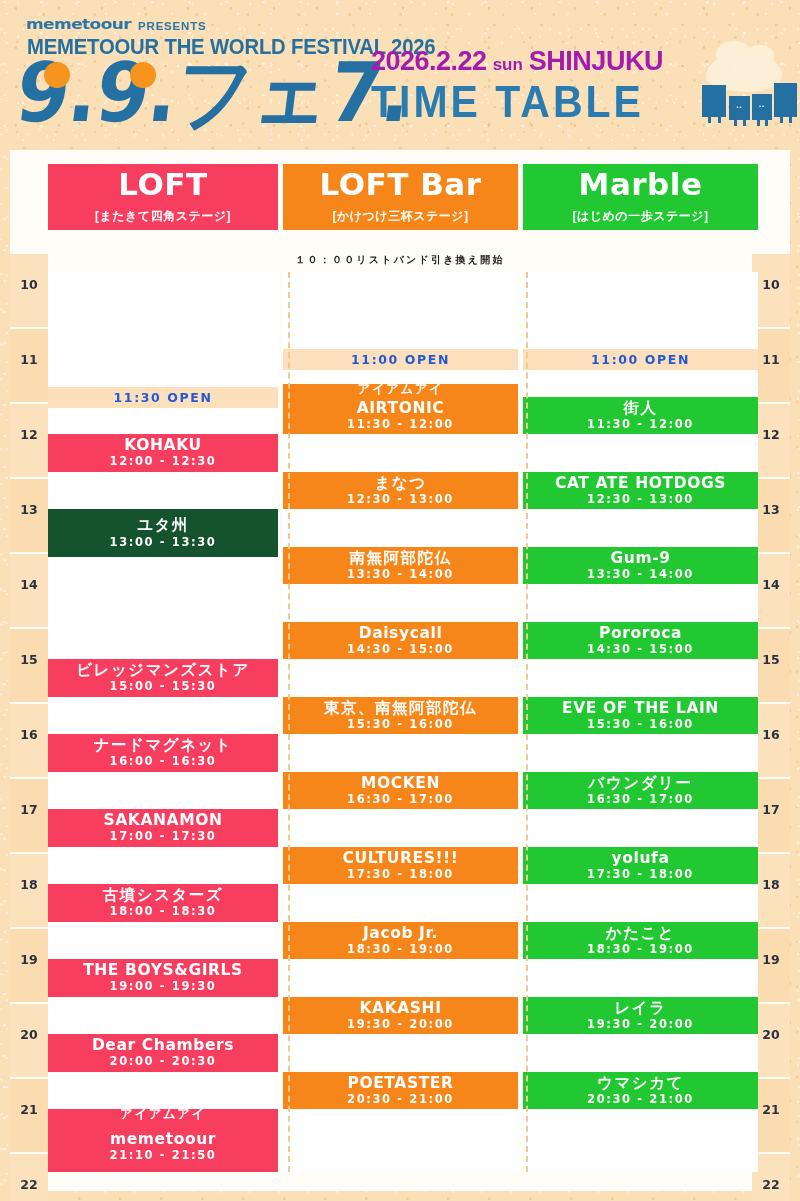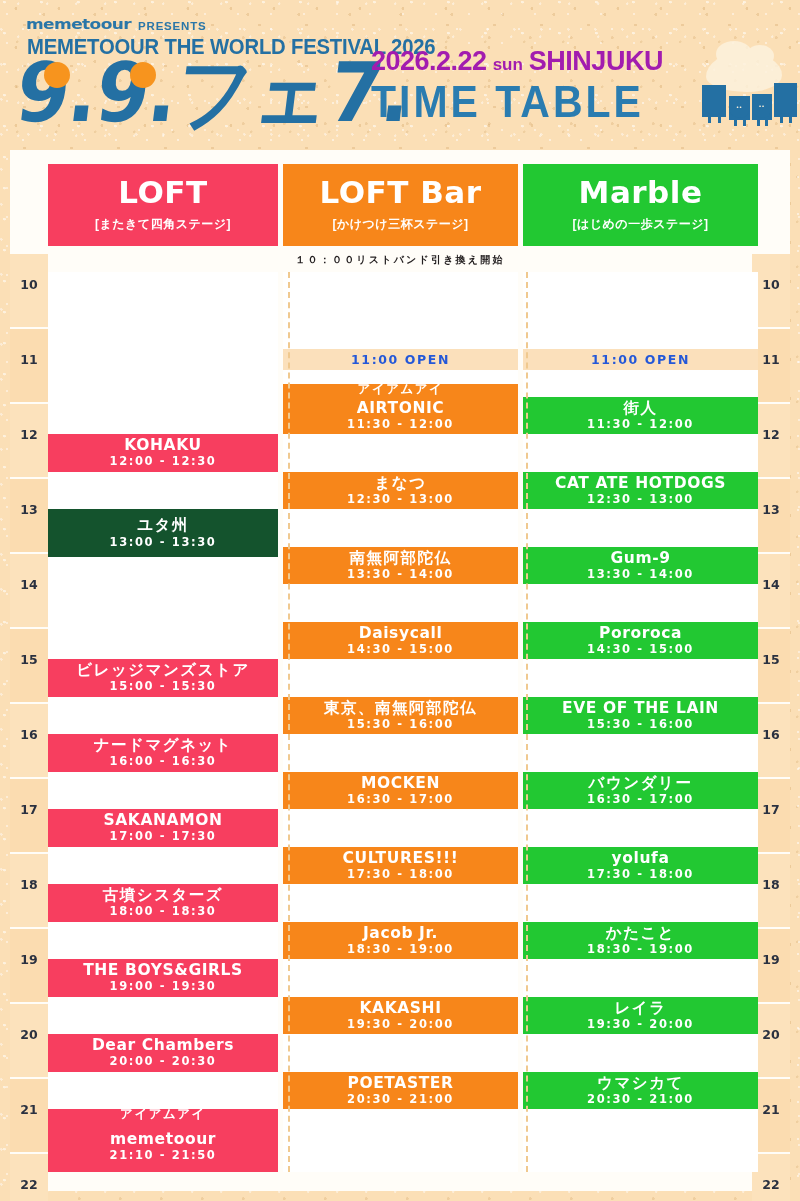--- a/index.html
+++ b/index.html
@@ -114,21 +114,21 @@
   
   .card {
     position: absolute; left: 10px; top: 150px;
     width: 780px; height: 1041px;
     background: #fffdf8;
   }
 
   
   .stage-head { position: absolute; left: 0; top: 0; width: 780px; height: 80px; }
   .stage-box {
-    position: absolute; top: 14px; height: 82px;
+    position: absolute; top: 14px; height: 66px;
     display: flex; flex-direction: column; align-items: center; justify-content: center;
     color: #fff;
   }
   .stage-box .sname {
     font-size: 31px; font-weight: bold; letter-spacing: 0.5px;
     font-family: "DejaVu Sans", sans-serif; line-height: 1;
   }
   .stage-box .ssub {
     font-size: 12px; font-weight: bold; margin-top: 8px; letter-spacing: 0.5px;
   }
@@ -328,20 +328,21 @@
         <div class="band" style="top: 731.5px; height: 73px;"></div>
         <div class="hh" style="top: 755px;">20</div>
         <div class="band alt" style="top: 806.5px; height: 73px;"></div>
         <div class="hh" style="top: 830px;">21</div>
         <div class="band" style="top: 881.5px; height: 73px;"></div>
         <div class="hh" style="top: 905px;">22</div>
       </div>
 
     <div class="lanes">
       <div class="lane lane-1" id="lane-0">
+          <div class="openbar" style="top: 114.5px; height: 21px;">11:30 OPEN</div>
           <div class="slot" style="top: 162px; height: 37.5px; background: rgb(247, 62, 95);">
             <div class="artist">KOHAKU</div>
             <div class="time">12:00 - 12:30</div>
           </div>
           <div class="slot jp" style="top: 237px; height: 48px; background: #14532d;">
             <div class="artist">ユタ州</div>
             <div class="time">13:00 - 13:30</div>
           </div>
           <div class="slot jp" style="top: 387px; height: 37.5px; background: rgb(247, 62, 95);">
             <div class="artist">ビレッジマンズストア</div>

